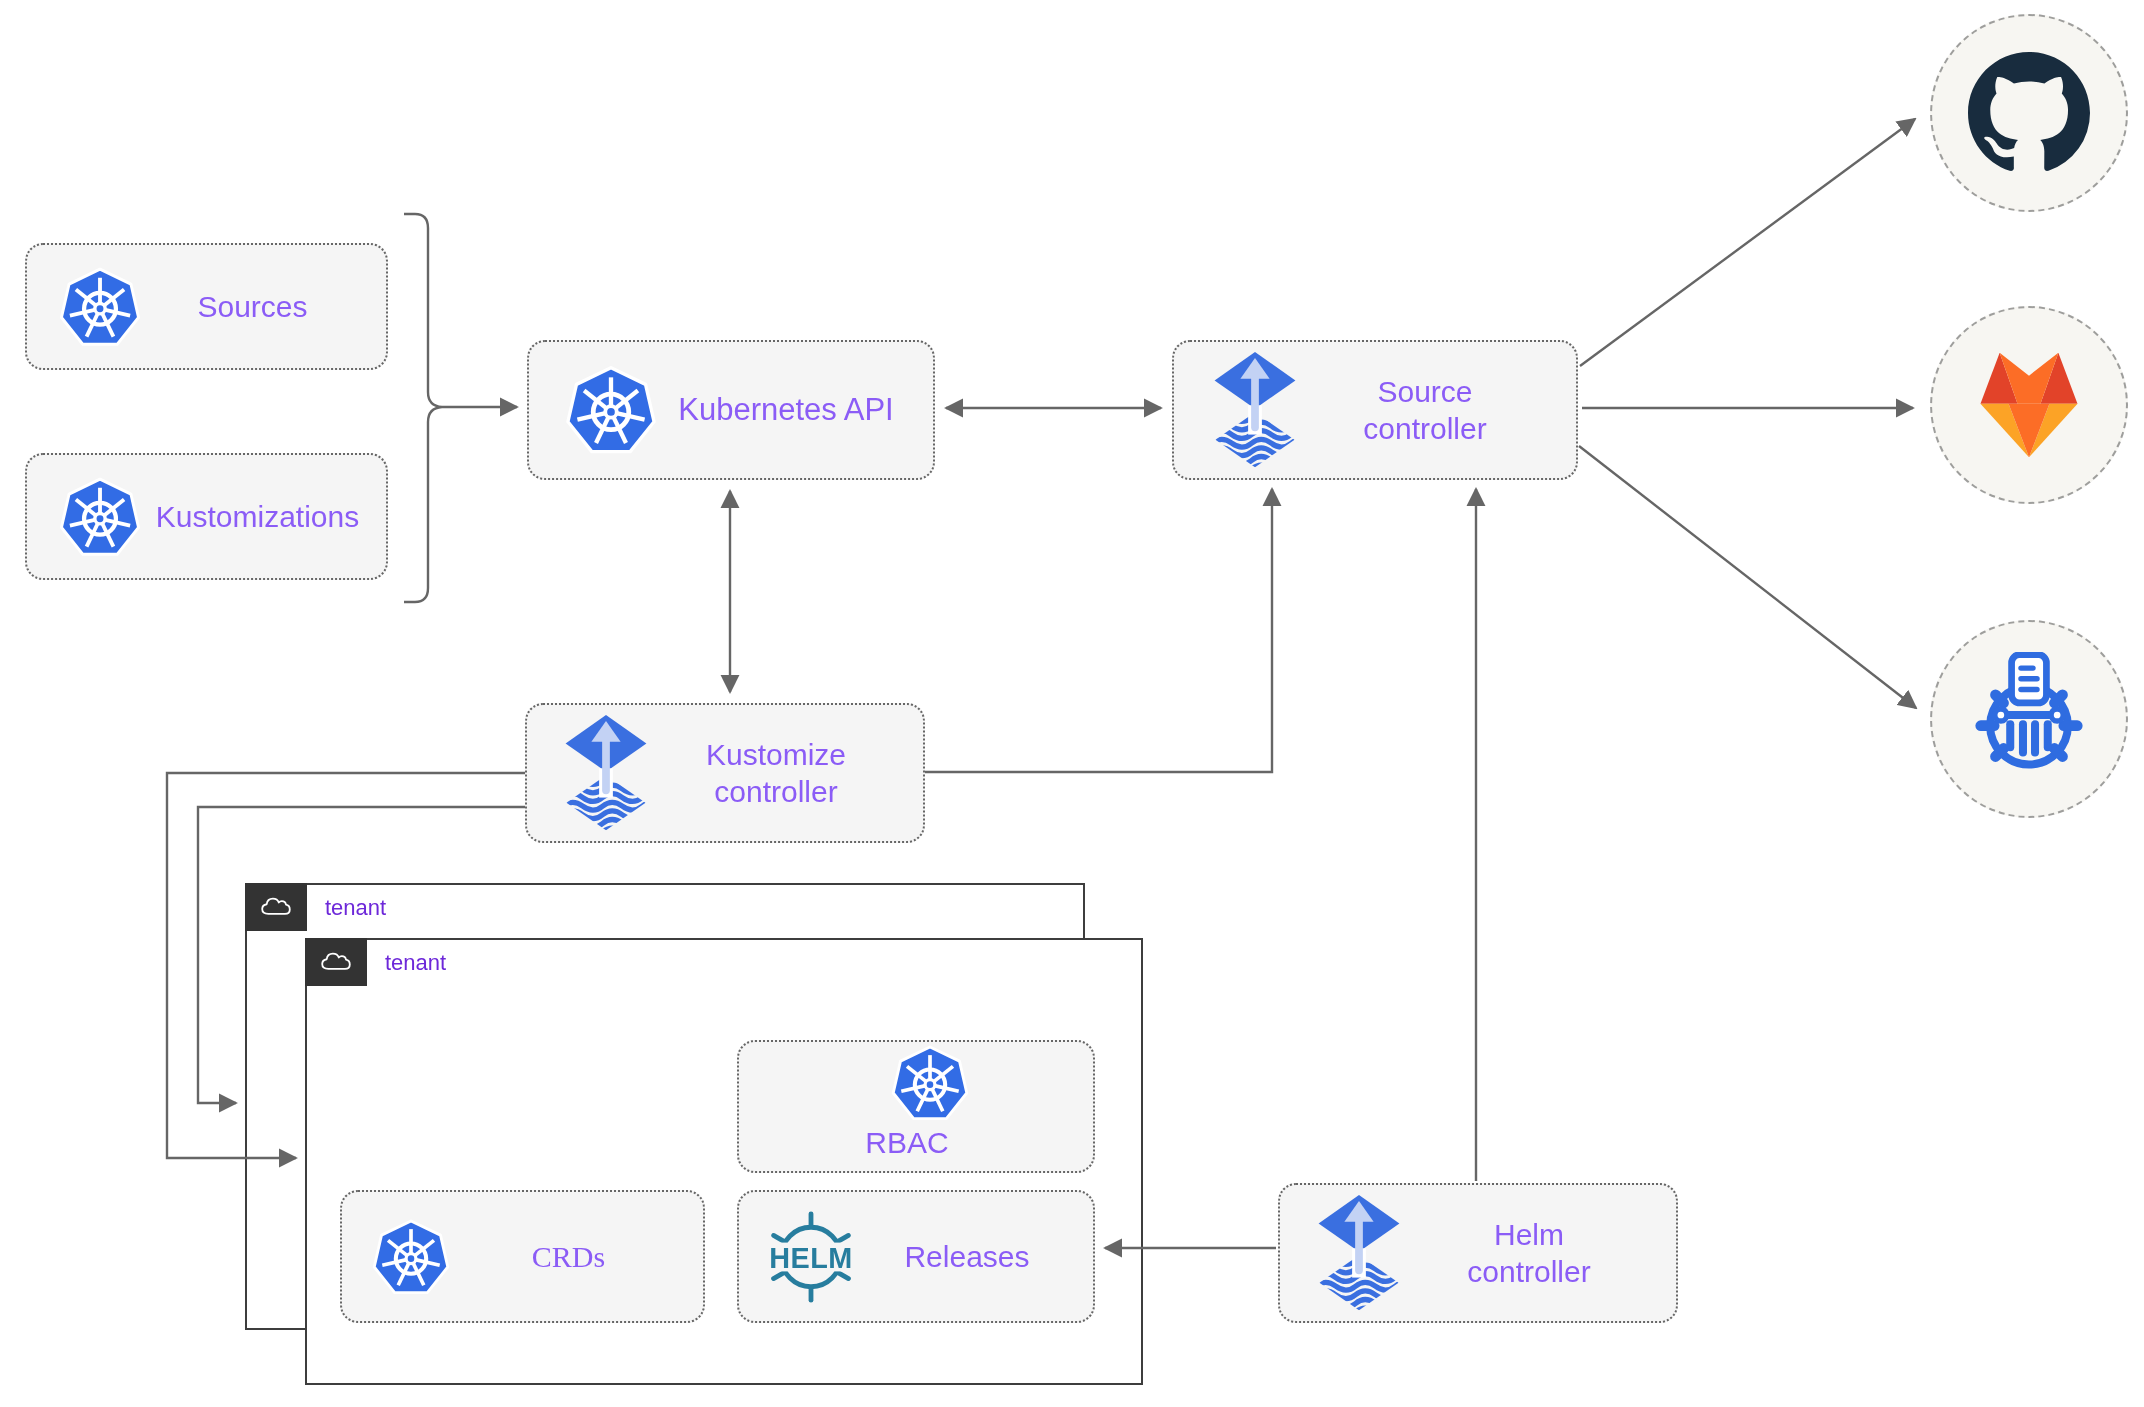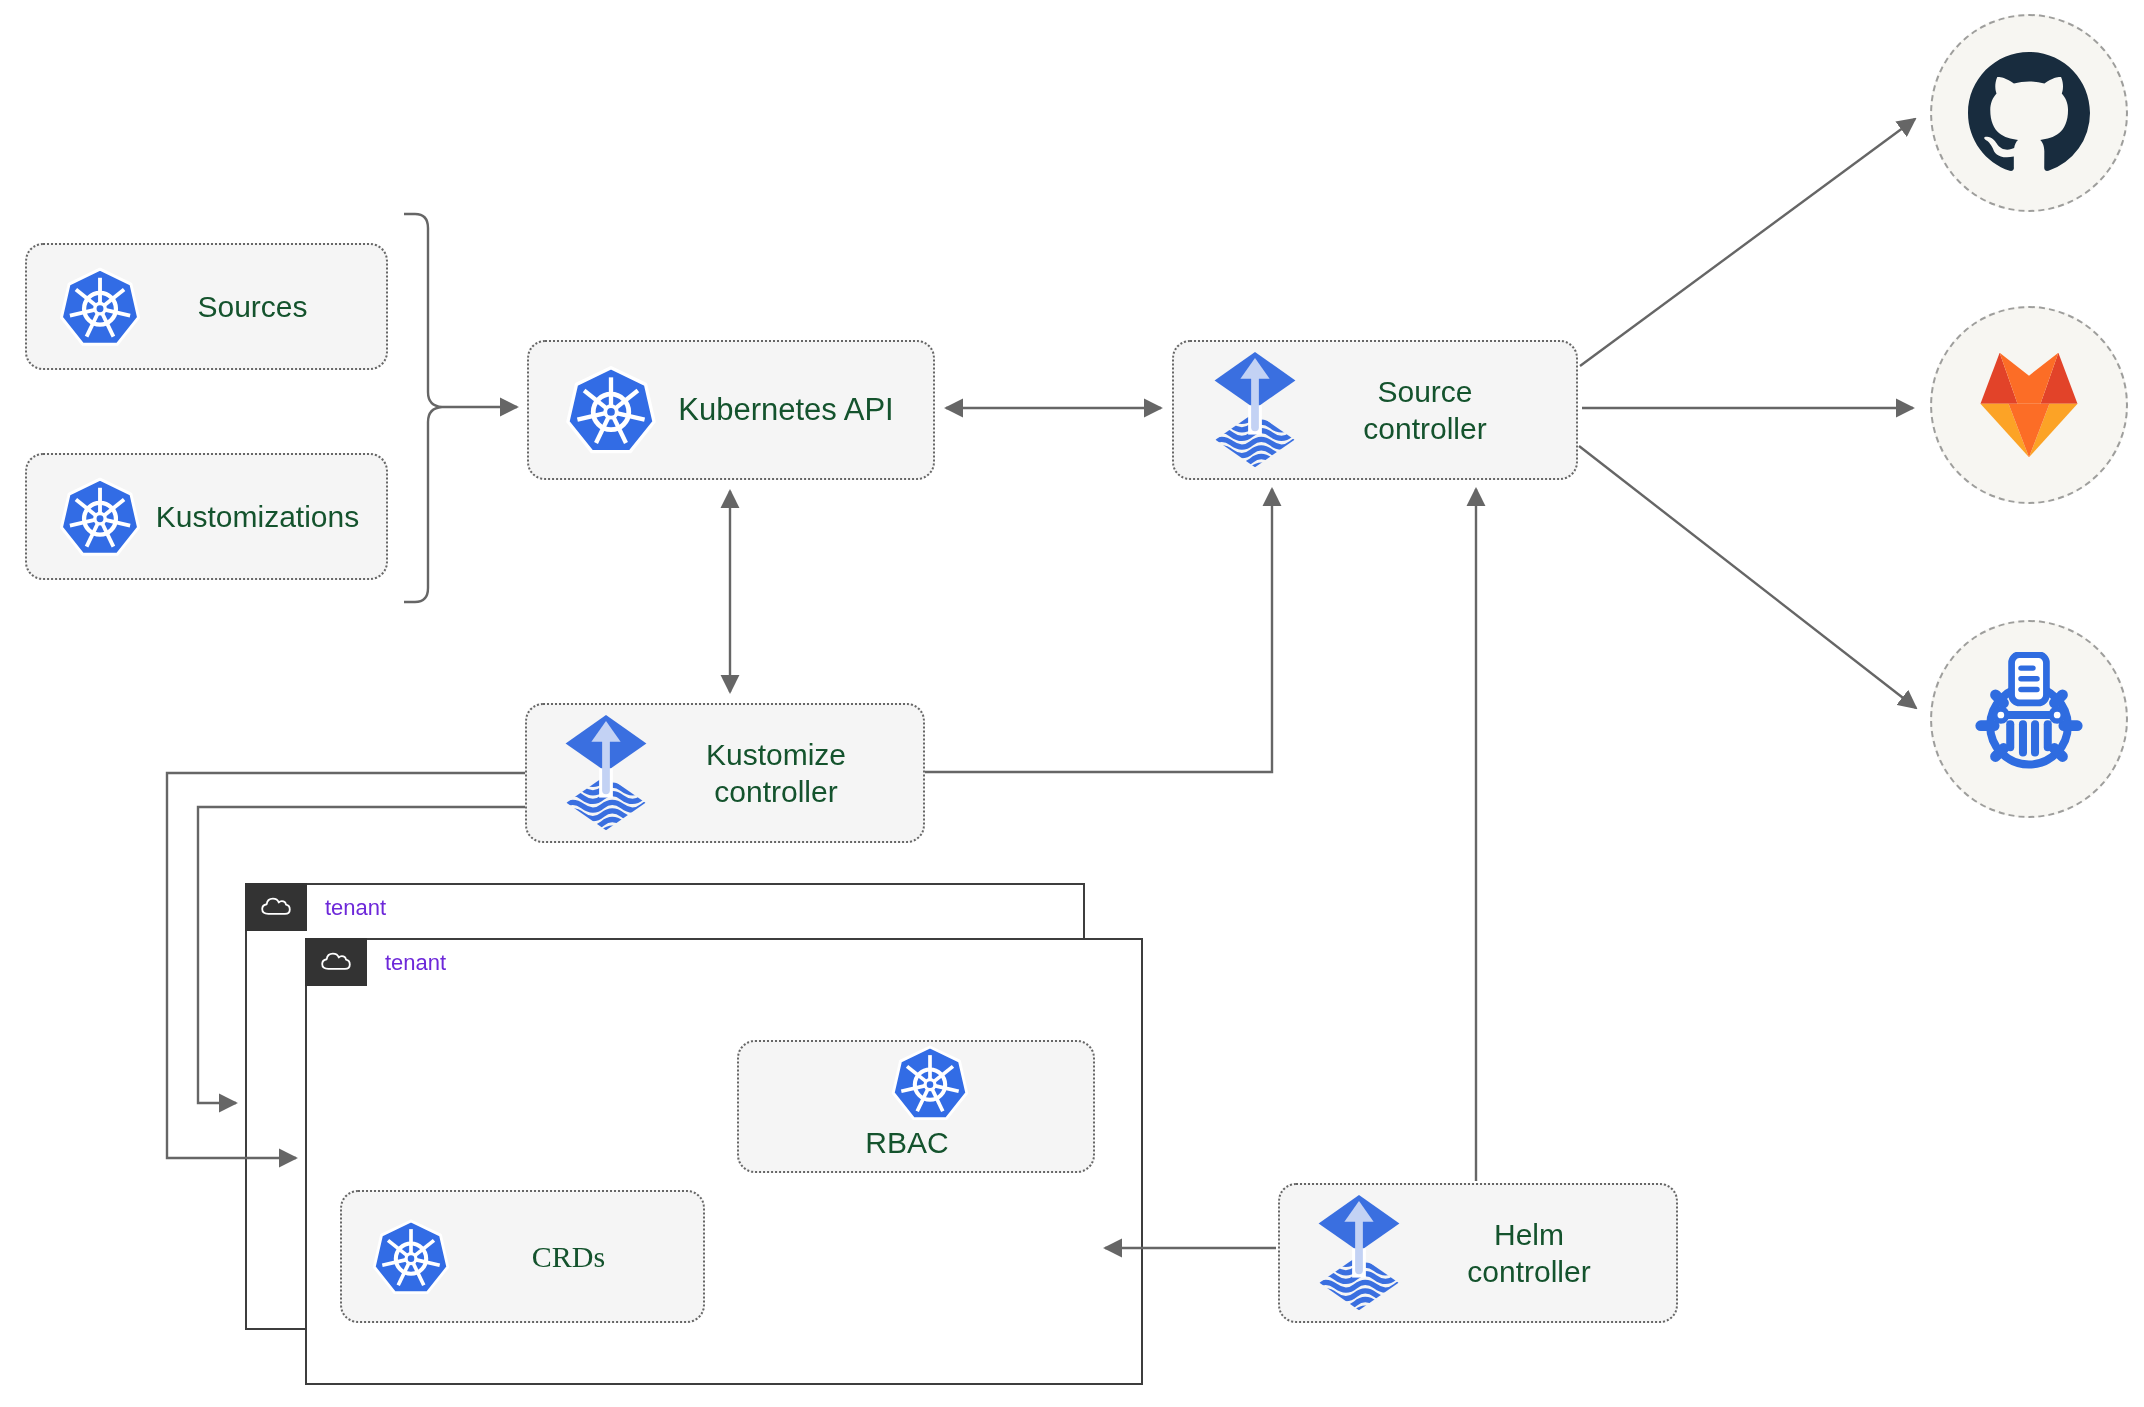--- a/index.html
+++ b/index.html
@@ -7,21 +7,21 @@
     position:relative;width:2144px;height:1407px;background:#ffffff;
     font-family:"Liberation Sans", sans-serif;color:#000;overflow:hidden;
   }
   .node{
     position:absolute;display:flex;align-items:center;
     background:#f5f5f5;border:2px dotted #666666;border-radius:18px;
     box-sizing:border-box;
   }
   .node .icon-wrap{flex:0 0 auto;display:flex;align-items:center;justify-content:center;}
   .node .node-label{
-    flex:1 1 auto;text-align:center;font-size:30px;line-height:1.25;color:#14532d;
+    flex:1 1 auto;text-align:center;font-size:30px;line-height:1.25;color:#8b5cf6;
   }
   .tenant-box{
     position:absolute;background:#ffffff;border:2px solid #3d3d3d;box-sizing:border-box;
   }
   .tenant-header{
     position:absolute;background:#333333;display:flex;align-items:center;justify-content:center;
   }
   .tenant-label{
     position:absolute;font-size:22px;color:#6d28d9;
   }
@@ -213,20 +213,38 @@
 
   <div class="node" style="left:340px;top:1190px;width:365px;height:133px;font-family:Liberation Serif, serif;">
     <span class="icon-wrap" style="margin-left:28px;">
       <svg width="82" height="82">
           <use href="#sym-k8s"></use>
         </svg>
     </span>
     <span class="node-label lbl-nowrap" style="padding-right:18px;">CRDs</span>
   </div>
 
+  <div class="node" style="left:737px;top:1190px;width:358px;height:133px;">
+    <span class="icon-wrap" style="margin-left:24px;">
+      <svg width="96" height="96" viewBox="0 0 100 100">
+        <circle cx="50" cy="50" r="31" fill="none" stroke="#277d9e" stroke-width="5"></circle>
+        <g stroke="#277d9e" stroke-width="5" stroke-linecap="round">
+          <line x1="50" y1="18" x2="50" y2="5"></line>
+          <line x1="50" y1="82" x2="50" y2="95"></line>
+          <line x1="22.3" y1="34" x2="11" y2="27.5"></line>
+          <line x1="77.7" y1="34" x2="89" y2="27.5"></line>
+          <line x1="22.3" y1="66" x2="11" y2="72.5"></line>
+          <line x1="77.7" y1="66" x2="89" y2="72.5"></line>
+        </g>
+        <rect x="8" y="35" width="84" height="30" fill="#f5f5f5"></rect>
+        <text x="50" y="61" text-anchor="middle" font-family="Liberation Sans, sans-serif" font-size="30" font-weight="bold" fill="#277d9e" letter-spacing="0.5">HELM</text>
+      </svg>
+    </span>
+    <span class="node-label lbl-nowrap" style="padding-right:18px;">Releases</span>
+  </div>
 
   <div class="ext-circle" style="left:1930px;top:14px;">
     <svg width="122" height="122">
         <use href="#sym-github"></use>
       </svg>
   </div>
   <div class="ext-circle" style="left:1930px;top:306px;">
     <svg width="128" height="120">
         <use href="#sym-gitlab"></use>
       </svg>

